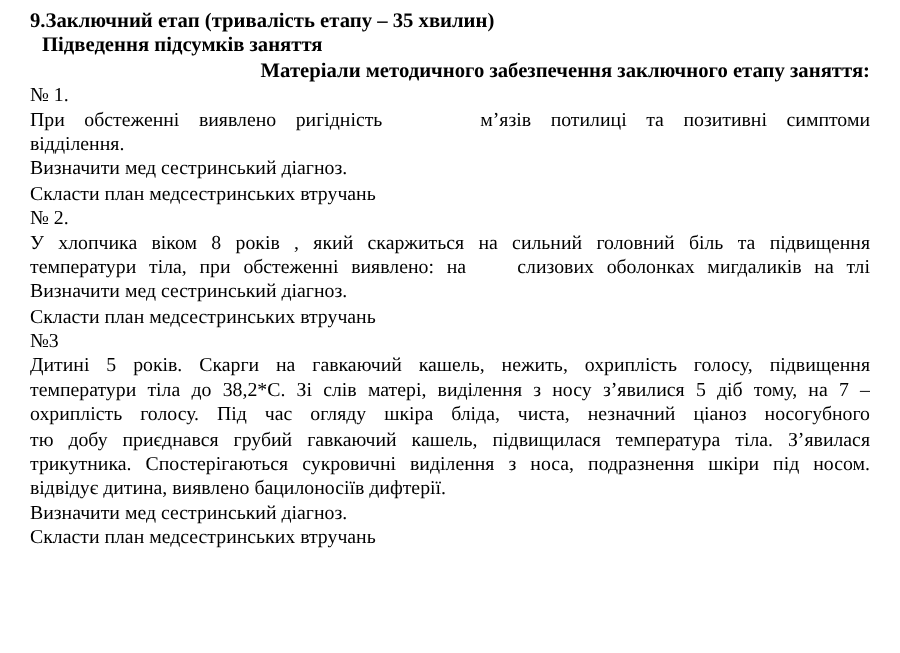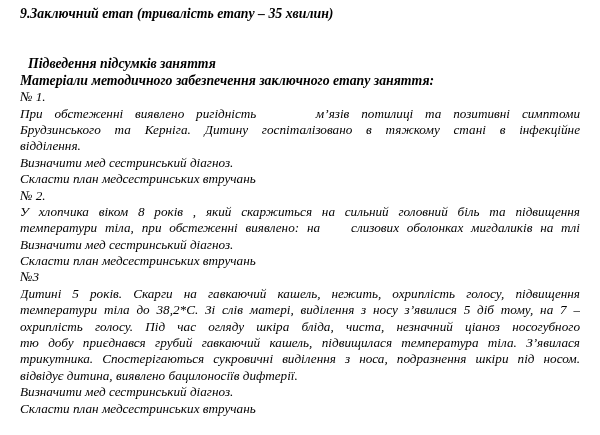--- a/index.html
+++ b/index.html
@@ -20,53 +20,50 @@
     height: 435px;
     padding: 6px 20px 0 20px;
     background: #ffffff;
   }
   .line {
     font-size: 13.2px;
     line-height: 16.4px;
     height: 16.4px;
     overflow: hidden;
     white-space: nowrap;
-    font-style: italic;
   }
   .line.j {
     white-space: normal;
     text-align: justify;
     text-align-last: justify;
   }
   .bold {
     font-weight: bold;
     font-size: 13.8px;
   }
   .indent1 {
     padding-left: 8px;
-    margin-top: 34px;
   }
   .center {
-    text-align: left;
+    text-align: right;
     white-space: normal;
   }
 </style>
 </head>
 <body>
 
 <div class="page">
 
   <div class="line bold">9.Заключний етап (тривалість етапу – 35 хвилин)</div>
   <div class="line bold indent1">Підведення підсумків заняття</div>
   <div class="line bold center">Матеріали методичного забезпечення заключного етапу заняття:</div>
 
   <div>
     <div class="line">№ 1.</div>
     <div class="line j">При обстеженні виявлено ригідність&nbsp;&nbsp;&nbsp;&nbsp; м’язів потилиці та позитивні симптоми</div>
-    <div class="line j">Брудзинського та Керніга. Дитину госпіталізовано в тяжкому стані в інфекційне</div>
     <div class="line">відділення.</div>
     <div class="line">Визначити мед сестринський діагноз.</div>
     <div class="line">Скласти план медсестринських втручань</div>
   </div>
 
   <div>
     <div class="line">№ 2.</div>
     <div class="line j">У хлопчика віком 8 років , який скаржиться на сильний головний біль та підвищення</div>
     <div class="line j">температури тіла, при обстеженні виявлено: на&nbsp;&nbsp;&nbsp; слизових оболонках мигдаликів на тлі</div>
     <div class="line">Визначити мед сестринський діагноз.</div>

